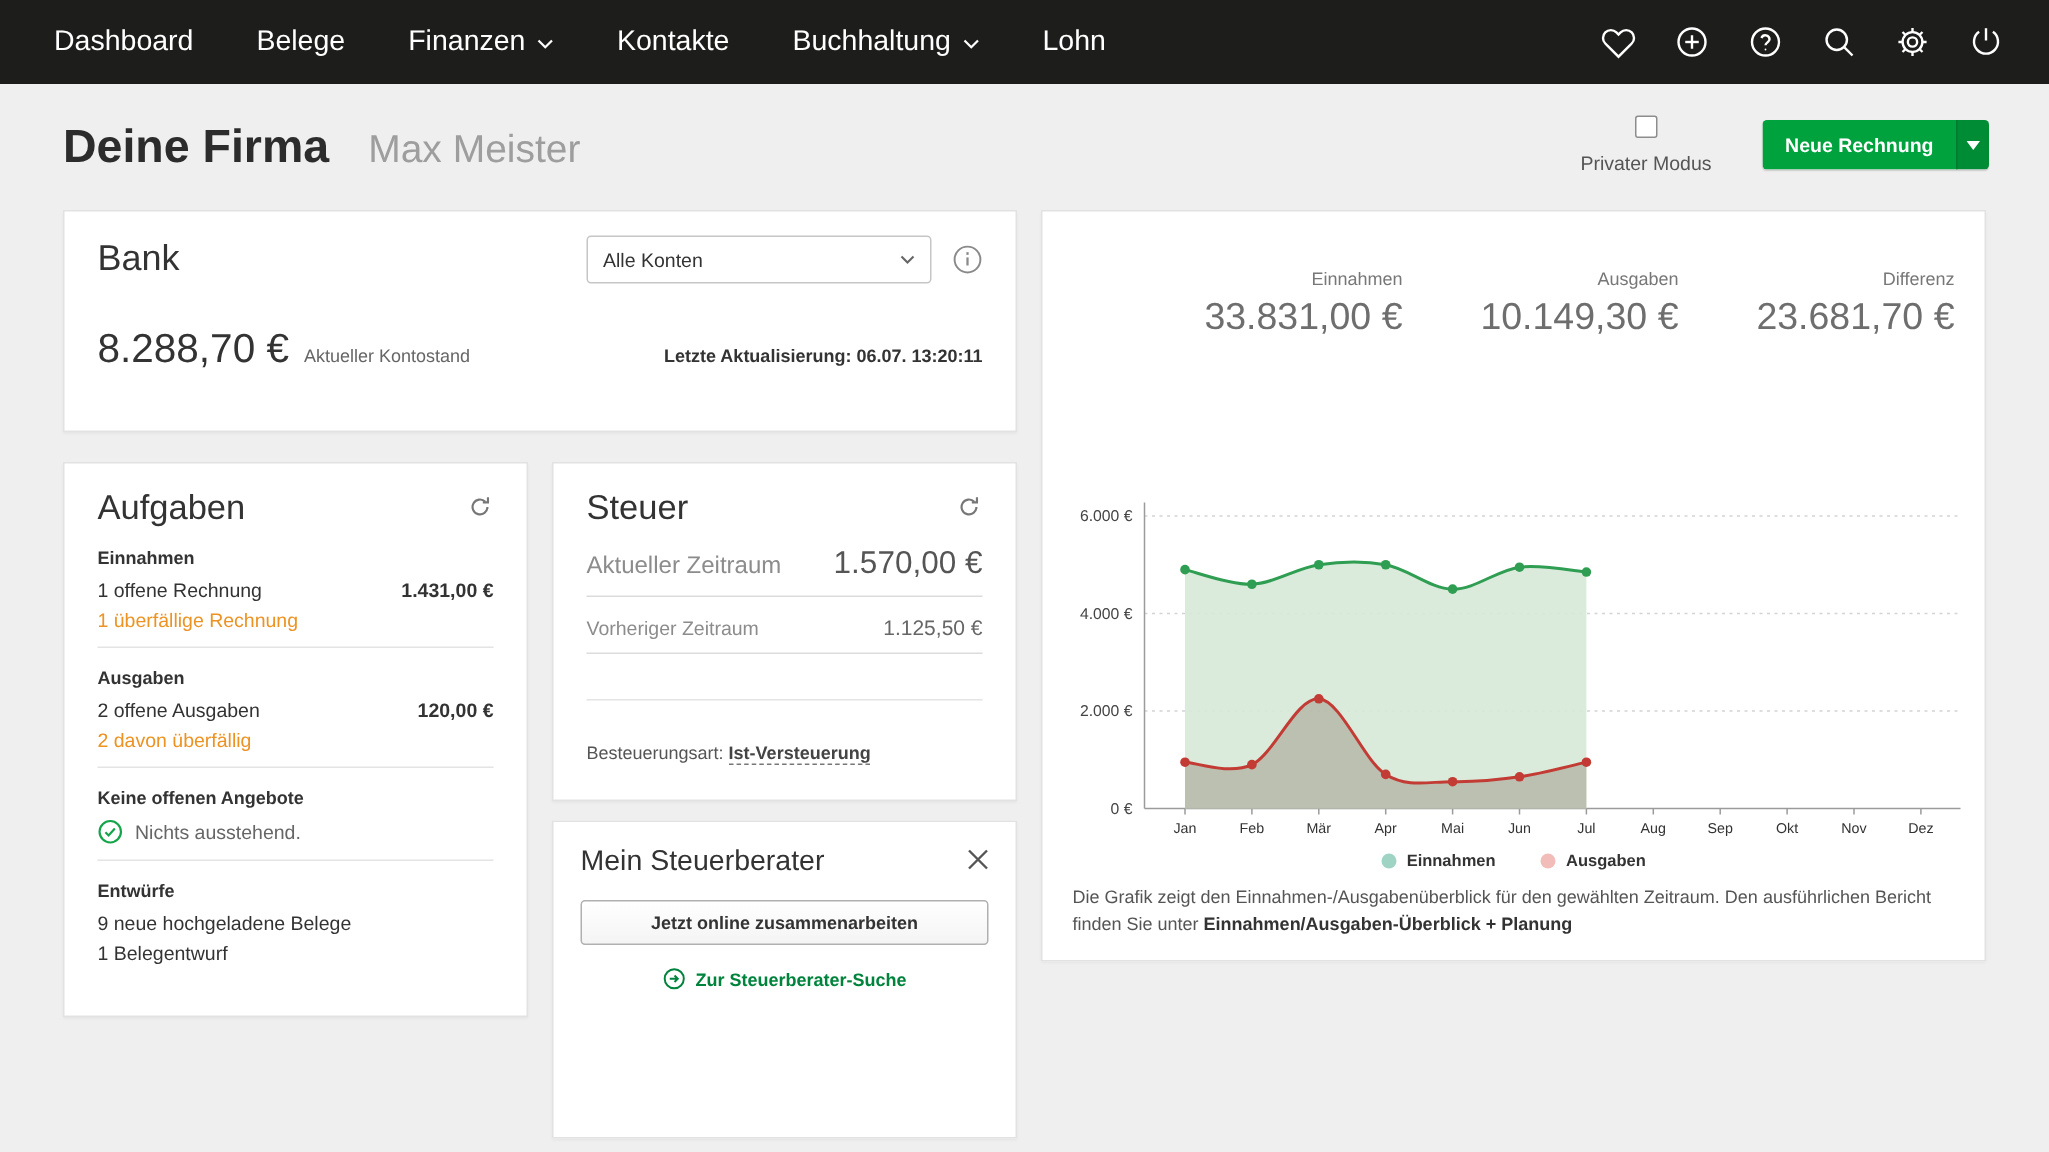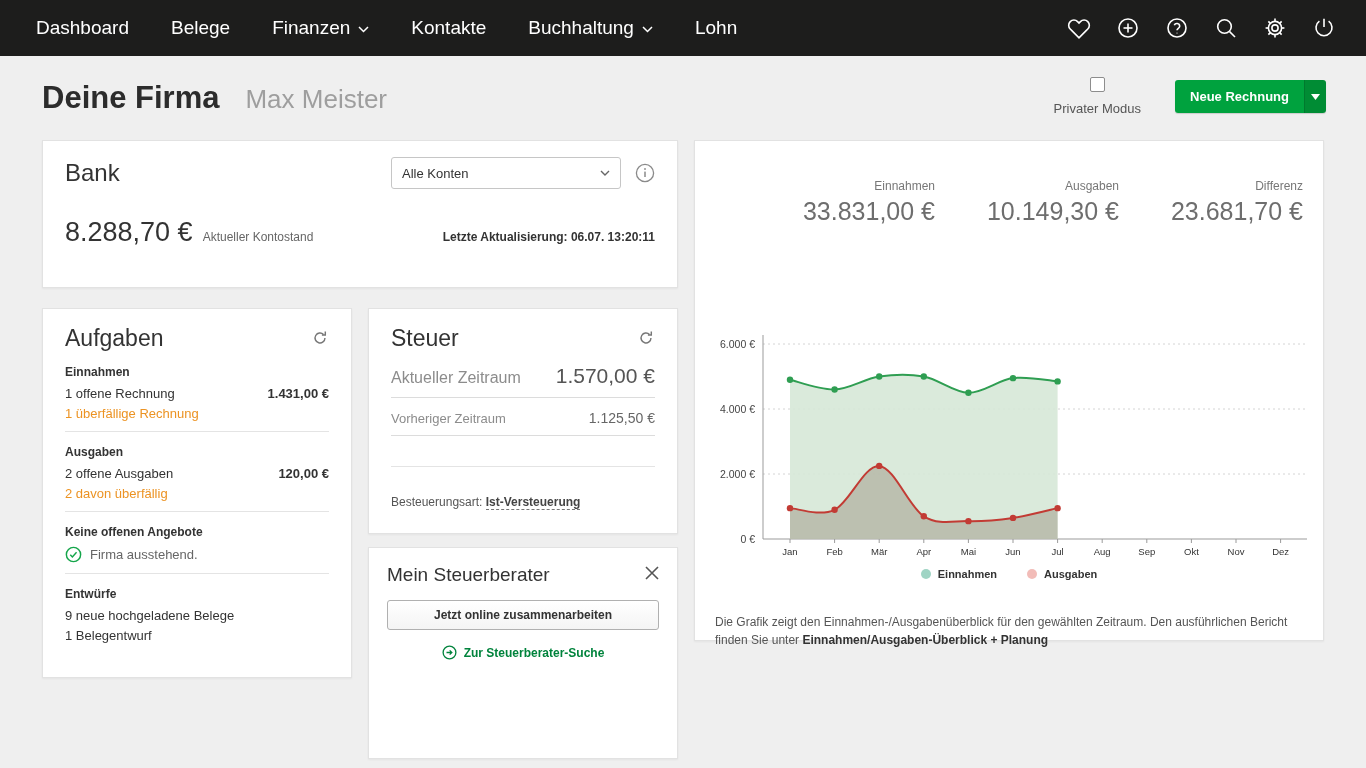--- a/index.html
+++ b/index.html
@@ -88,21 +88,21 @@
   .ov-sel-period { width:142px; font-size:12.5px; }
   .ov-stats { display:grid; grid-template-columns:1fr 1fr 1fr; column-gap:22px; margin-top:22px; padding-left:58px; }
   .ov-stat { text-align:right; }
   .ov-stat .lbl { font-size:12px; color:#777; }
   .ov-stat .val { font-size:25px; color:#6e6e6e; margin-top:4px; }
   .ov-chart { position:absolute; left:0; top:188px; width:630px; height:240px; }
   .ov-chart text { font-family:"Liberation Sans", sans-serif; }
   .ov-legend { position:absolute; left:0; top:427px; width:100%; display:flex; justify-content:center; gap:30px; }
   .legend-item { display:flex; align-items:center; gap:7px; font-size:11px; font-weight:700; color:#333; }
   .legend-dot { width:10px; height:10px; border-radius:50%; display:inline-block; }
-  .ov-foot { position:absolute; left:20px; top:472px; width:590px; font-size:12px; color:#555; line-height:1.5; }
+  .ov-foot { position:absolute; left:20px; top:448px; width:590px; font-size:12px; color:#555; line-height:1.5; }
   .ov-foot b { color:#333; cursor:pointer; }
 </style>
 </head>
 <body>
 
 <div class="page">
 
   <nav class="topnav">
     <div class="nav-items">
       <span class="nav-item">Dashboard</span>
@@ -237,21 +237,21 @@
       <b>120,00 €</b>
     </div>
     <div class="t-orange">2  davon überfällig</div>
     <hr class="t-hr">
     <div class="t-header">Keine offenen Angebote</div>
     <div class="t-status">
       <svg width="17" height="17" viewBox="0 0 20 20" fill="none" stroke="#14a54a" stroke-width="1.7">
           <circle cx="10" cy="10" r="8.4"></circle>
           <path d="M6.2 10.4l2.5 2.5 4.9-5.5"></path>
         </svg>
-      <span>Firma ausstehend.</span>
+      <span>Nichts ausstehend.</span>
     </div>
     <hr class="t-hr">
     <div class="t-header">Entwürfe</div>
     <div class="t-draft">9  neue hochgeladene Belege</div>
     <div class="t-draft">1  Belegentwurf</div>
   </section>
 
   <section class="card card-tax">
     <div class="card-head">
       <h2>Steuer</h2>

